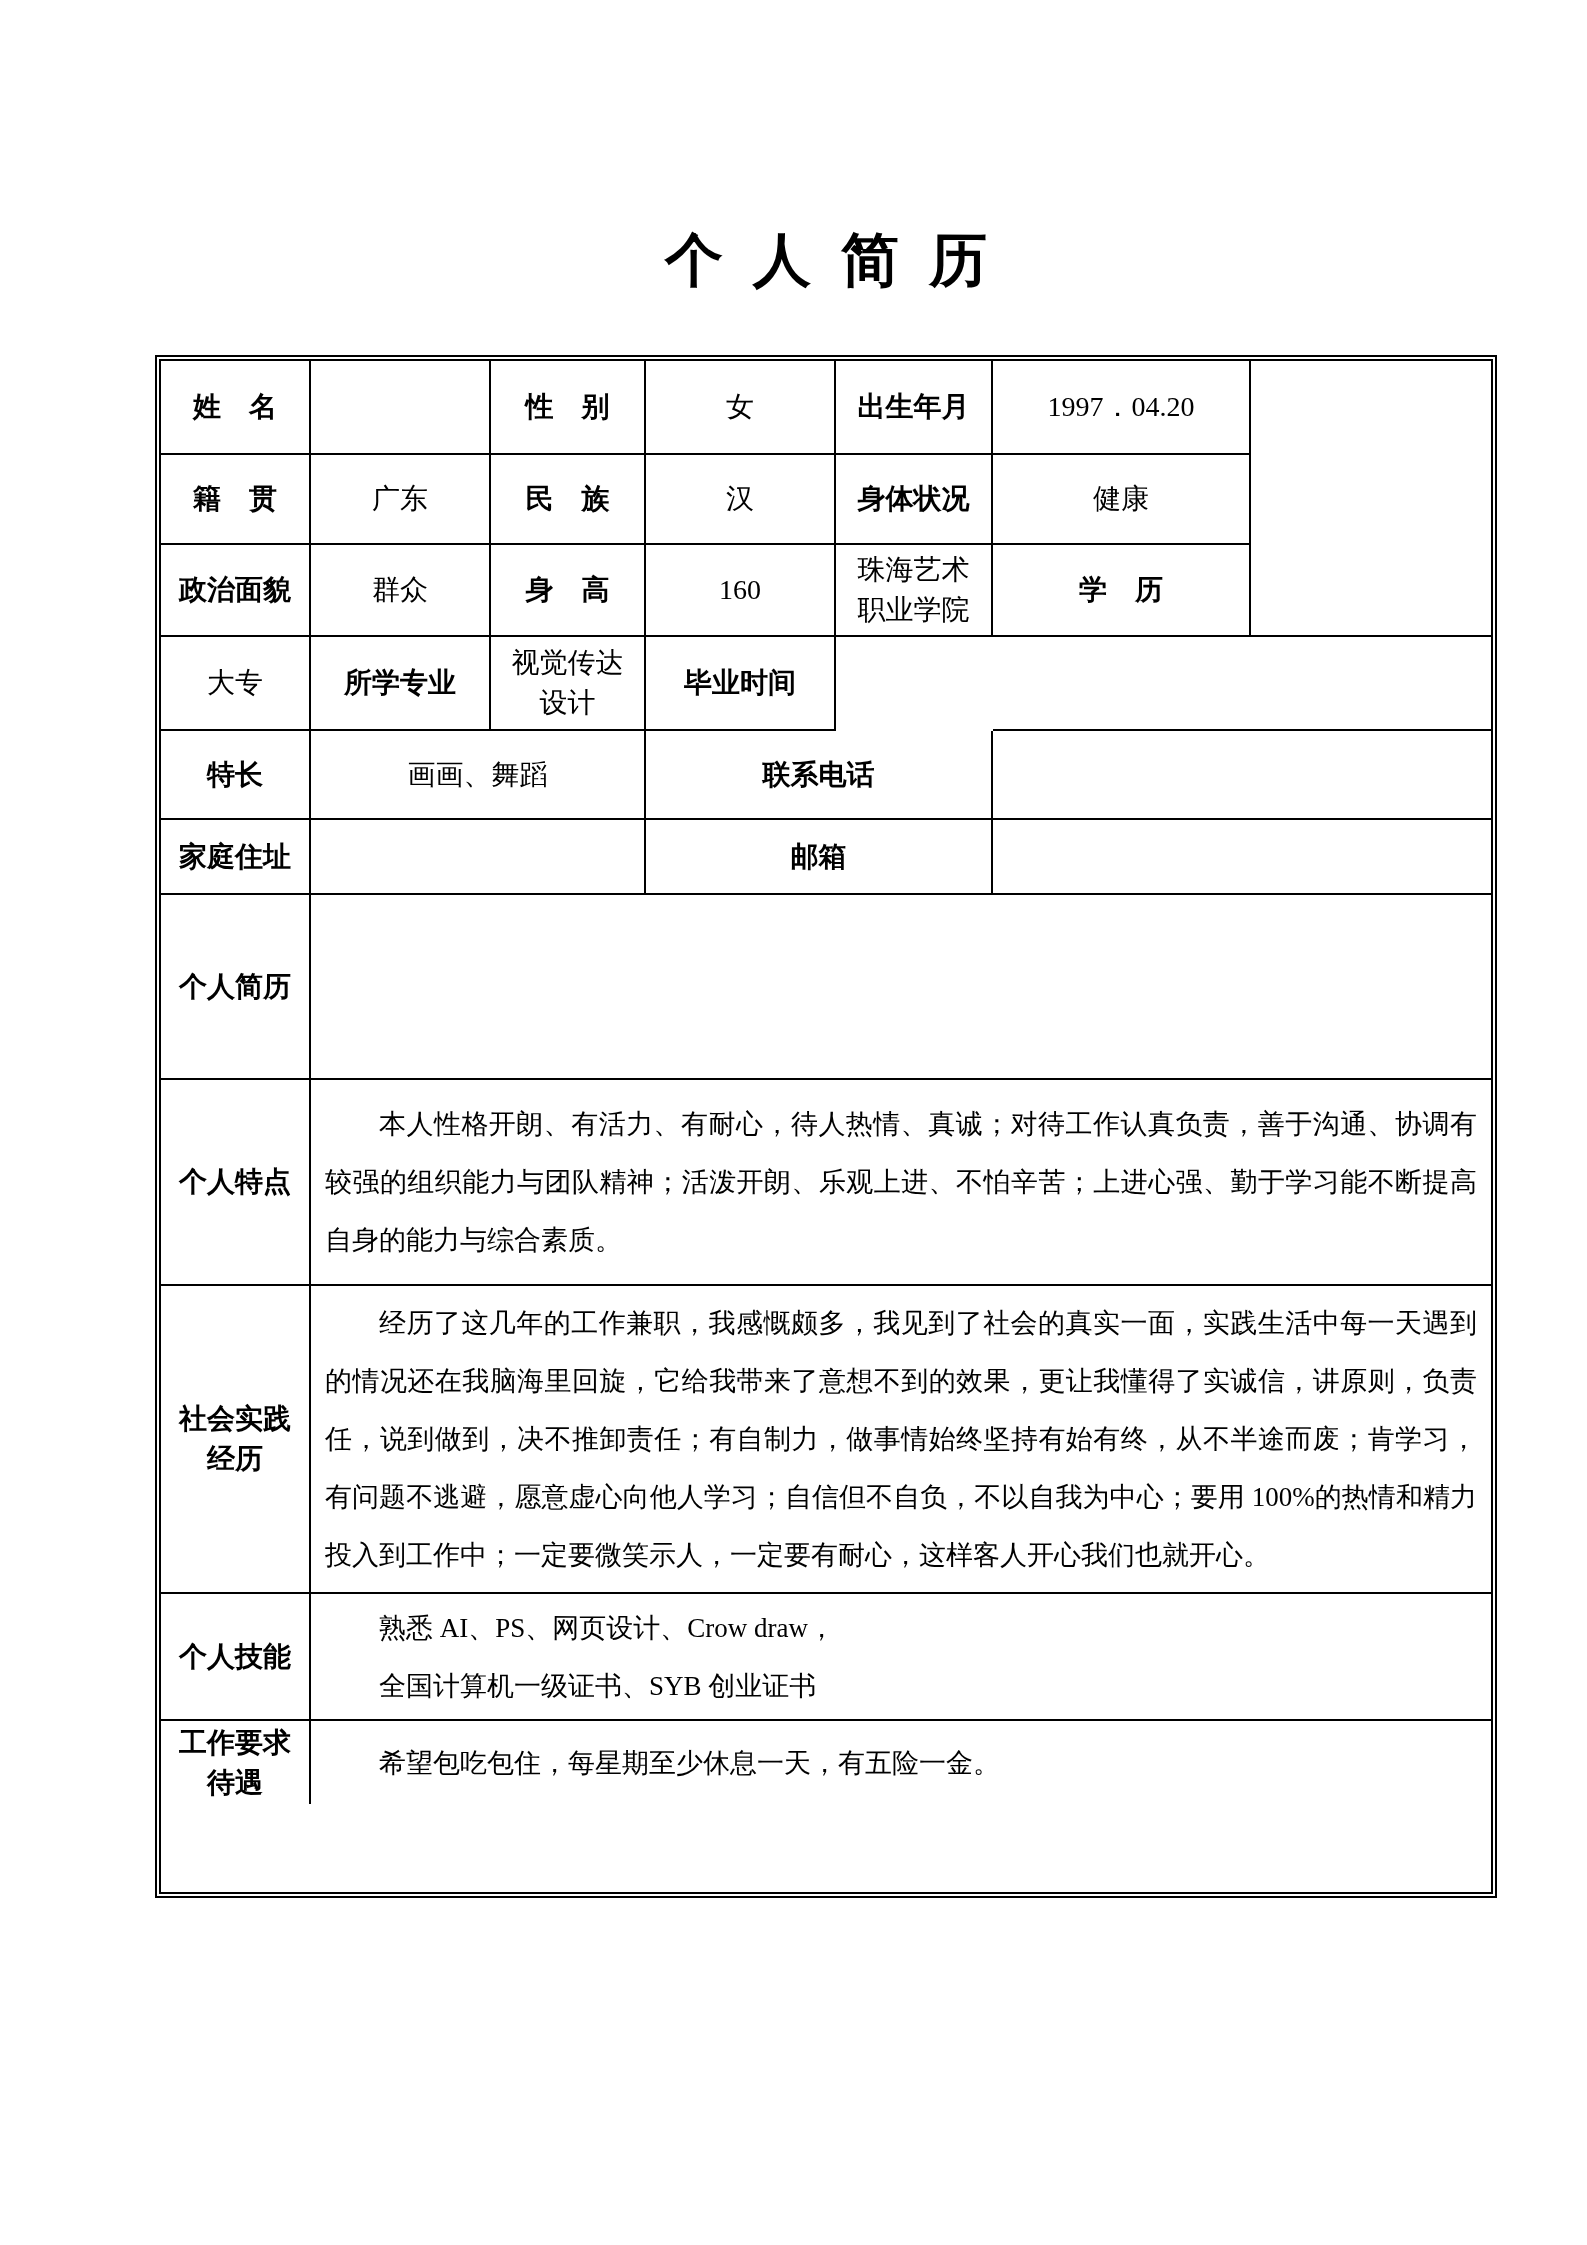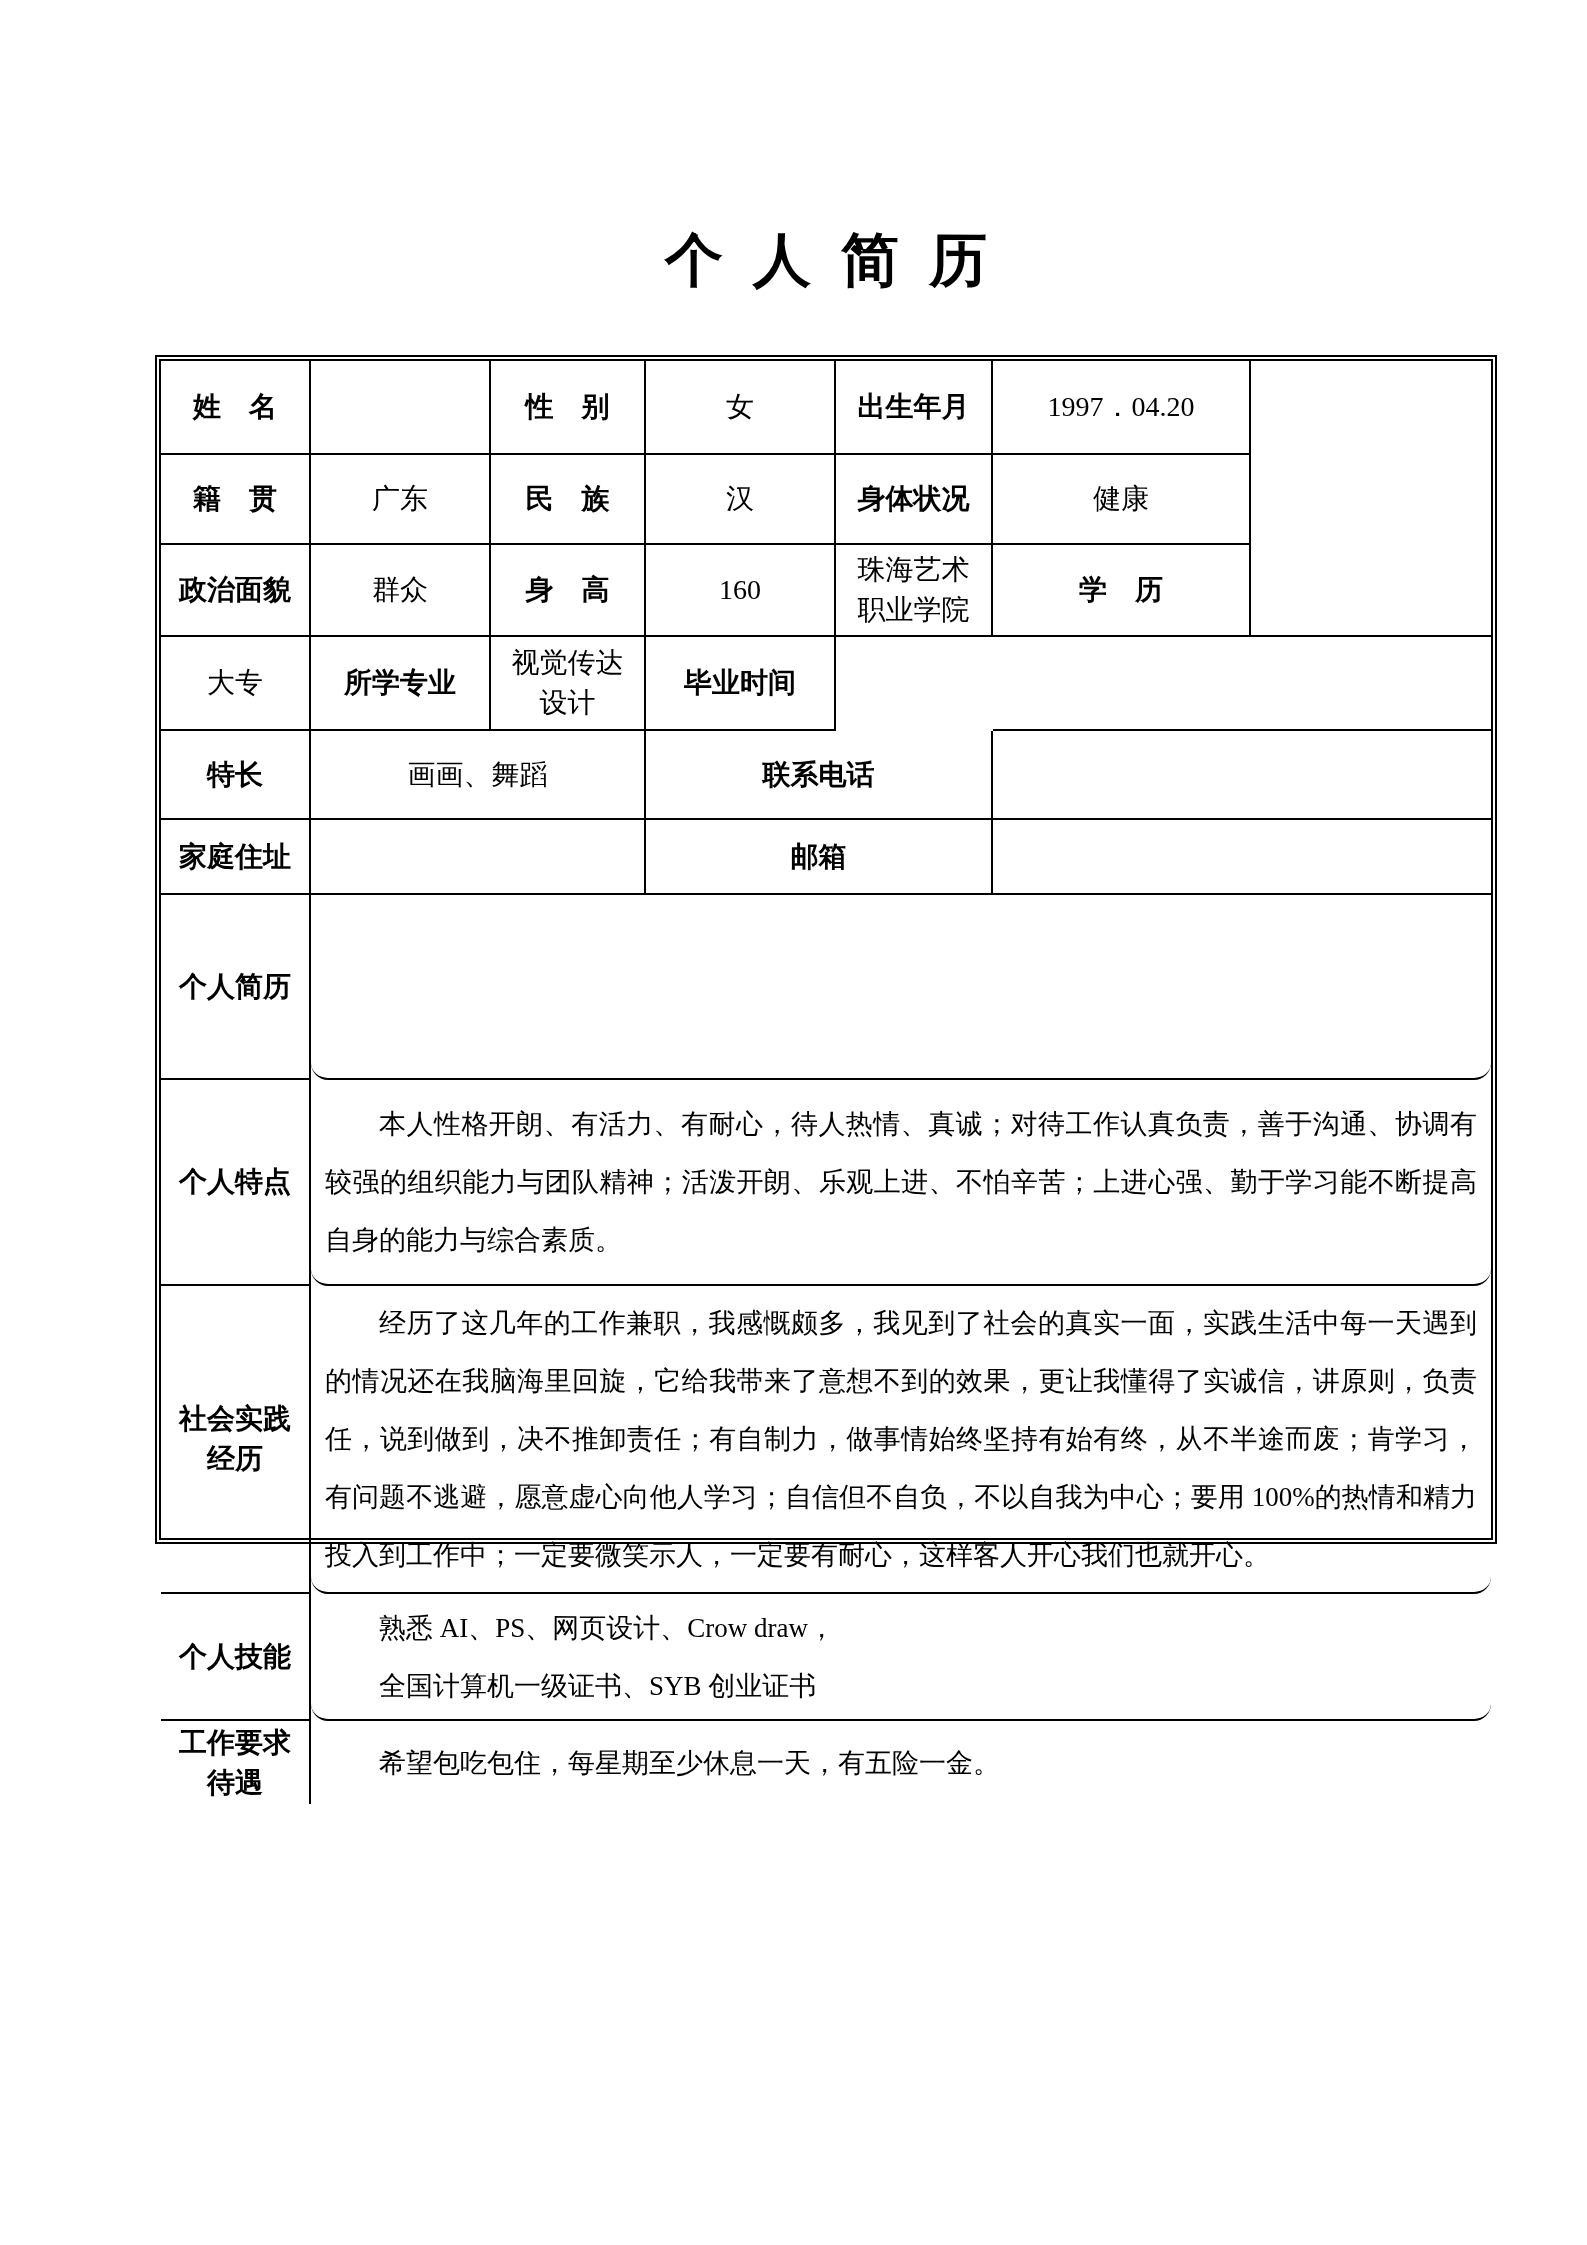--- a/index.html
+++ b/index.html
@@ -8,21 +8,21 @@
     font-family:"Liberation Serif","DejaVu Serif",serif;
     color:#000;
   }
   .doc-title {
     position:absolute; left:155px; top:222px; width:1342px;
     text-align:center; font-size:58px; font-weight:bold;
     letter-spacing:30px; text-indent:30px;
   }
   .doc-table {
     position:absolute; left:155px; top:355px;
-    width:1342px; height:1189px; box-sizing:border-box;
+    width:1342px; height:1543px; box-sizing:border-box;
     border:6px double #000;
     display:grid;
     grid-template-columns:150px 180px 155px 190px 157px 258px 240px;
     grid-template-rows:94px 90px 92px 94px 89px 75px 185px 206px 308px 127px 83px;
   }
   .cell {
     border-right:2px solid #000; border-bottom:2px solid #000;
     display:flex; align-items:center; justify-content:center;
     font-size:28px; overflow:hidden; text-align:center;
   }
@@ -36,21 +36,21 @@
     justify-content:flex-start; text-align:justify;
     padding:0 14px; font-size:27px; line-height:58px;
   }
   .para p { margin:0; text-indent:2em; width:100%; }
   .lines { flex-direction:column; align-items:stretch; justify-content:center;
     padding:0 14px; font-size:27px; line-height:58px; text-align:left; }
   .lines p { margin:0; text-indent:2em; }
   .col2-4 { grid-column:2/4; }
   .col4-6 { grid-column:4/6; }
   .col6-8 { grid-column:6/8; }
-  .col2-8 { grid-column:2/8;border-radius:17px; }
+  .col2-8 { grid-column:2/8; }
   .photo { grid-column:7/8; grid-row:1/4; }
 </style>
 </head>
 <body>
 
 <div class="doc-title">个人简历</div>
 
 <div class="doc-table">
 
   <div class="cell label">姓　名</div>

